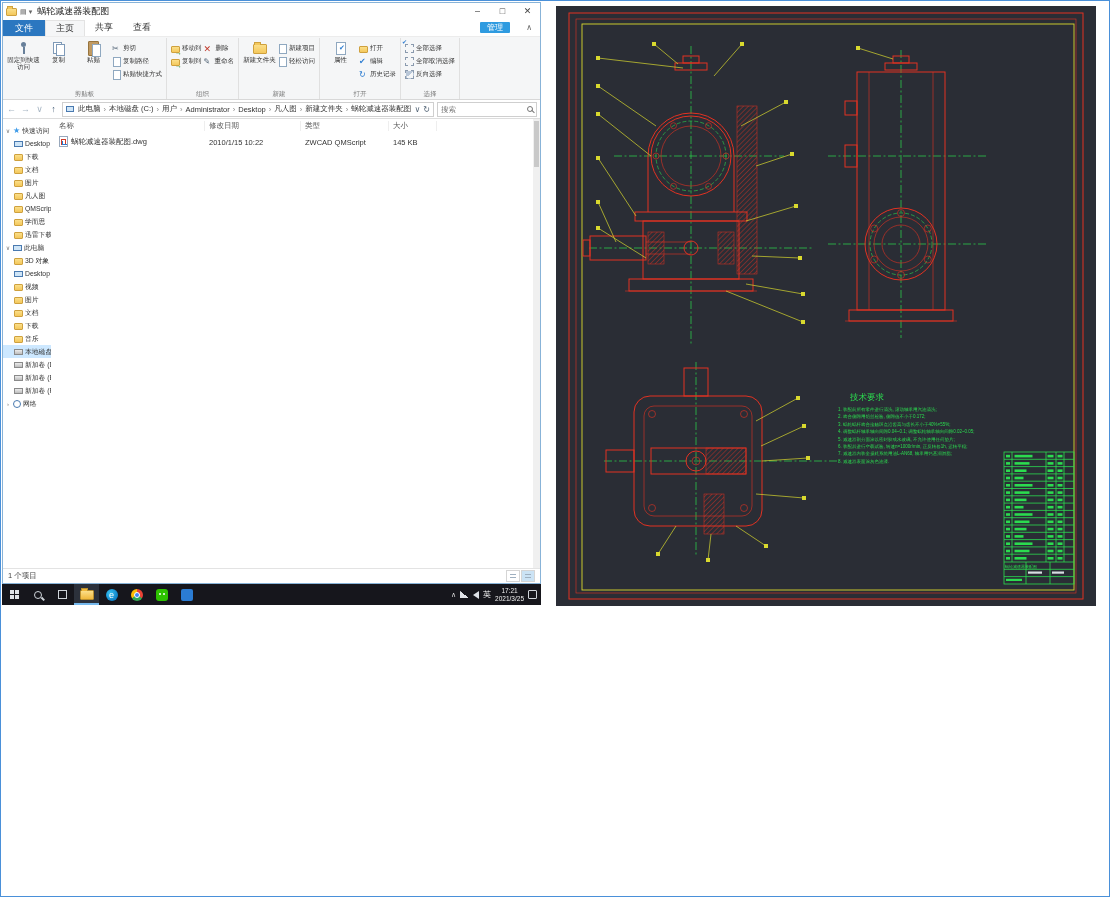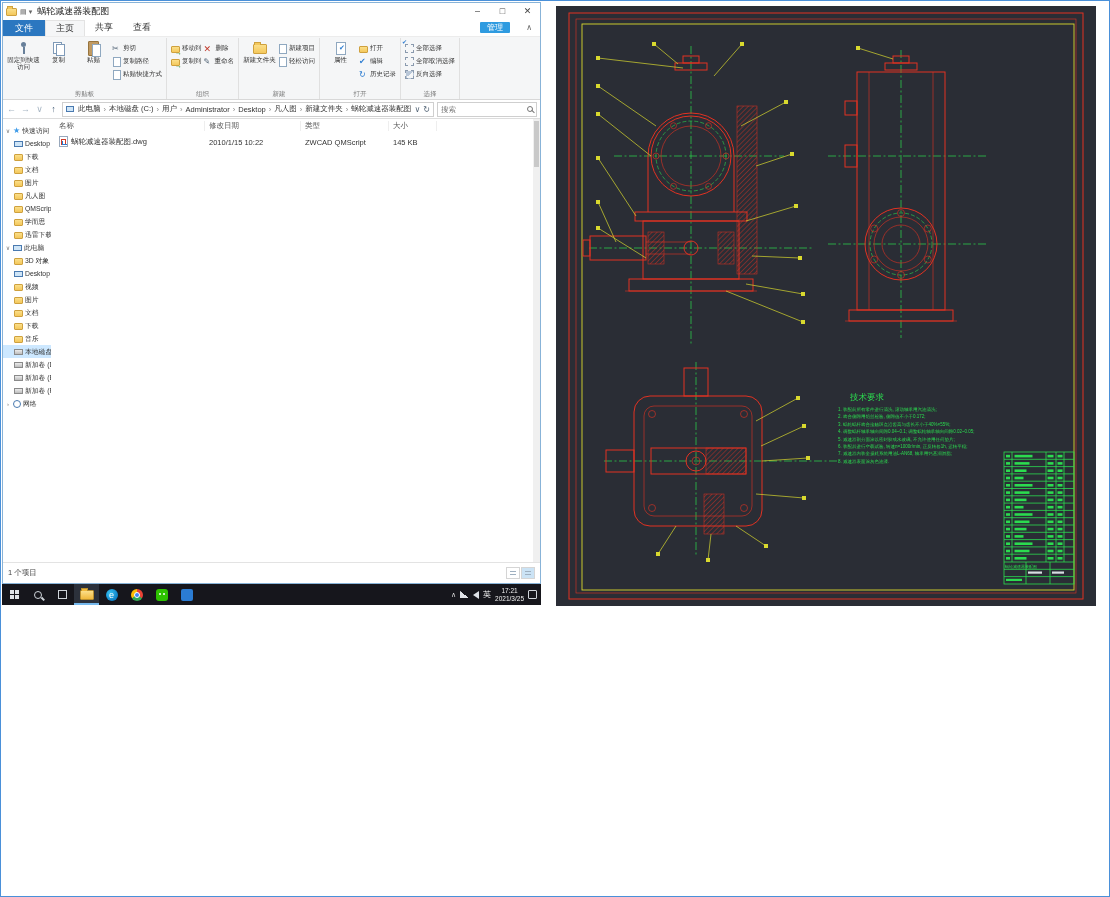--- a/index.html
+++ b/index.html
@@ -103,21 +103,21 @@
   .c-name{width:150px}.c-date{width:96px}.c-type{width:88px}.c-size{width:48px}
   .filerow{display:flex;height:14px;align-items:flex-end;font-size:7.5px;color:#333;flex:none}
   .cell{padding:0 4px;overflow:hidden;white-space:nowrap}
   .cell.c-name{display:flex;align-items:center}
   .dwg-ic{width:9px;height:11px;background:#fff;border:1px solid #98a8bc;position:relative;margin-right:3px;flex:none}
   .dwg-ic::before{content:"";position:absolute;left:1px;top:2px;right:1px;bottom:1px;border:1px solid #d03a2a}
   .dwg-ic::after{content:"";position:absolute;left:2px;top:4px;width:4px;height:3px;border-left:1px solid #2a7ad0;border-bottom:1px solid #2a7ad0}
   .vscroll{position:absolute;right:0;top:0;bottom:0;width:7px;background:#f0f0f0}
   .vthumb{position:absolute;top:2px;left:1px;width:5px;height:46px;background:#c9c9c9}
 
-  .statusbar{height:21px;border-top:1px solid #e3e3e3;display:flex;align-items:center;font-size:7.5px;color:#444;padding:0 5px;flex:none}
+  .statusbar{height:15px;border-top:1px solid #e3e3e3;display:flex;align-items:center;font-size:7.5px;color:#444;padding:0 5px;flex:none}
   .view-toggles{margin-left:auto;display:flex}
   .vt{width:14px;height:12px;border:1px solid #d5d5d5;margin-left:1px;position:relative}
   .vt::before{content:"";position:absolute;inset:3px;background:repeating-linear-gradient(#9fb0c0 0 1px,transparent 1px 3px)}
   .vt.active{background:#cbe3f5}
 
   
   .taskbar{position:absolute;left:1px;top:583px;width:539px;height:21px;background:#16161c;display:flex;align-items:stretch;color:#ddd}
   .tb-btn{width:24px;display:flex;align-items:center;justify-content:center;flex:none}
   .start-grid{display:grid;grid-template-columns:4px 4px;grid-template-rows:4px 4px;gap:1px}
   .start-grid i{background:#dfe3e8}

